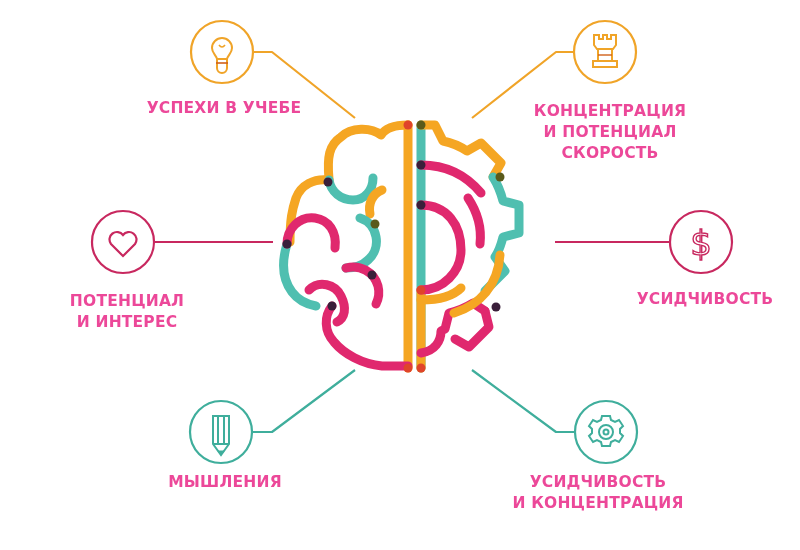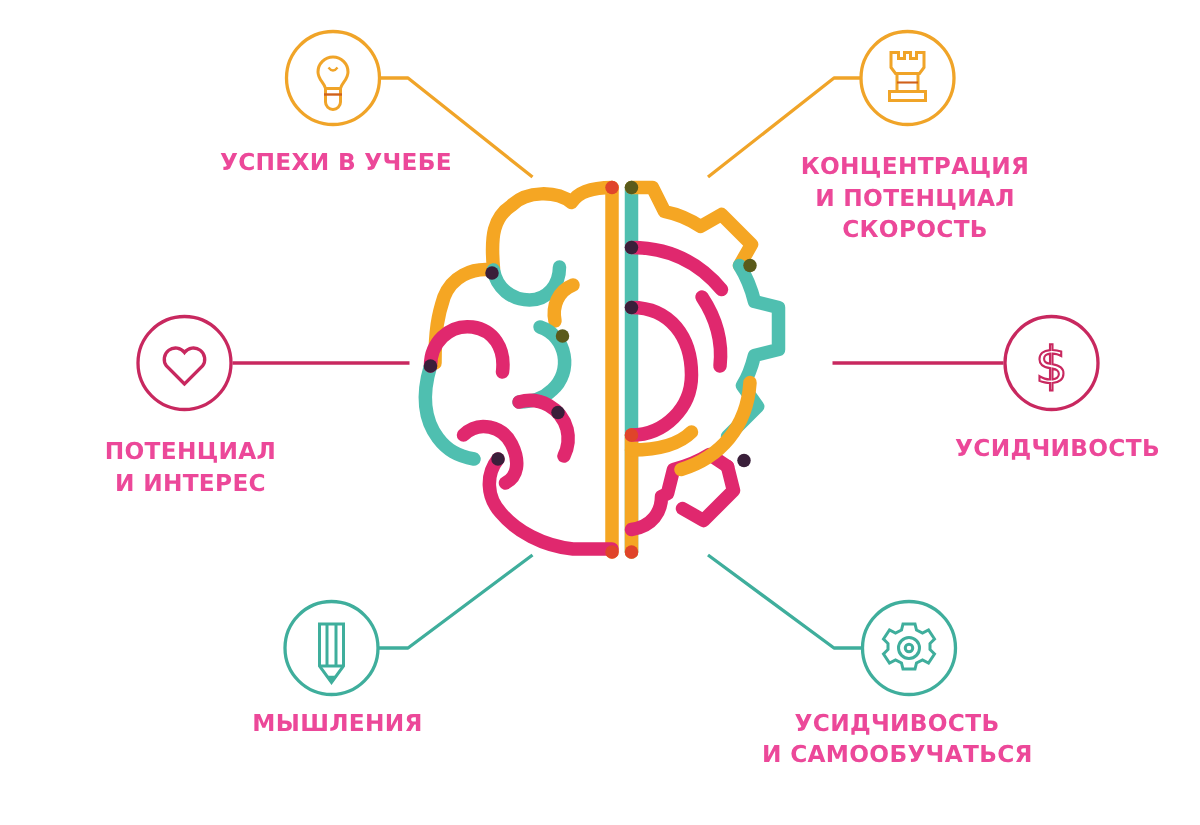--- a/index.html
+++ b/index.html
@@ -156,14 +156,14 @@
 <div class="label" style="left:615px; top:289px; width:180px;">
   <span>УСИДЧИВОСТЬ</span>
 </div>
 
 <div class="label" style="left:150px; top:472px; width:150px;">
   <span>МЫШЛЕНИЯ</span>
 </div>
 
 <div class="label" style="left:508px; top:472px; width:180px;">
   <span>УСИДЧИВОСТЬ</span>
-  <span>И САМООБУЧАТЬСЯ</span>
+  <span>И КОНЦЕНТРАЦИЯ</span>
 </div>
 
 </body></html>

